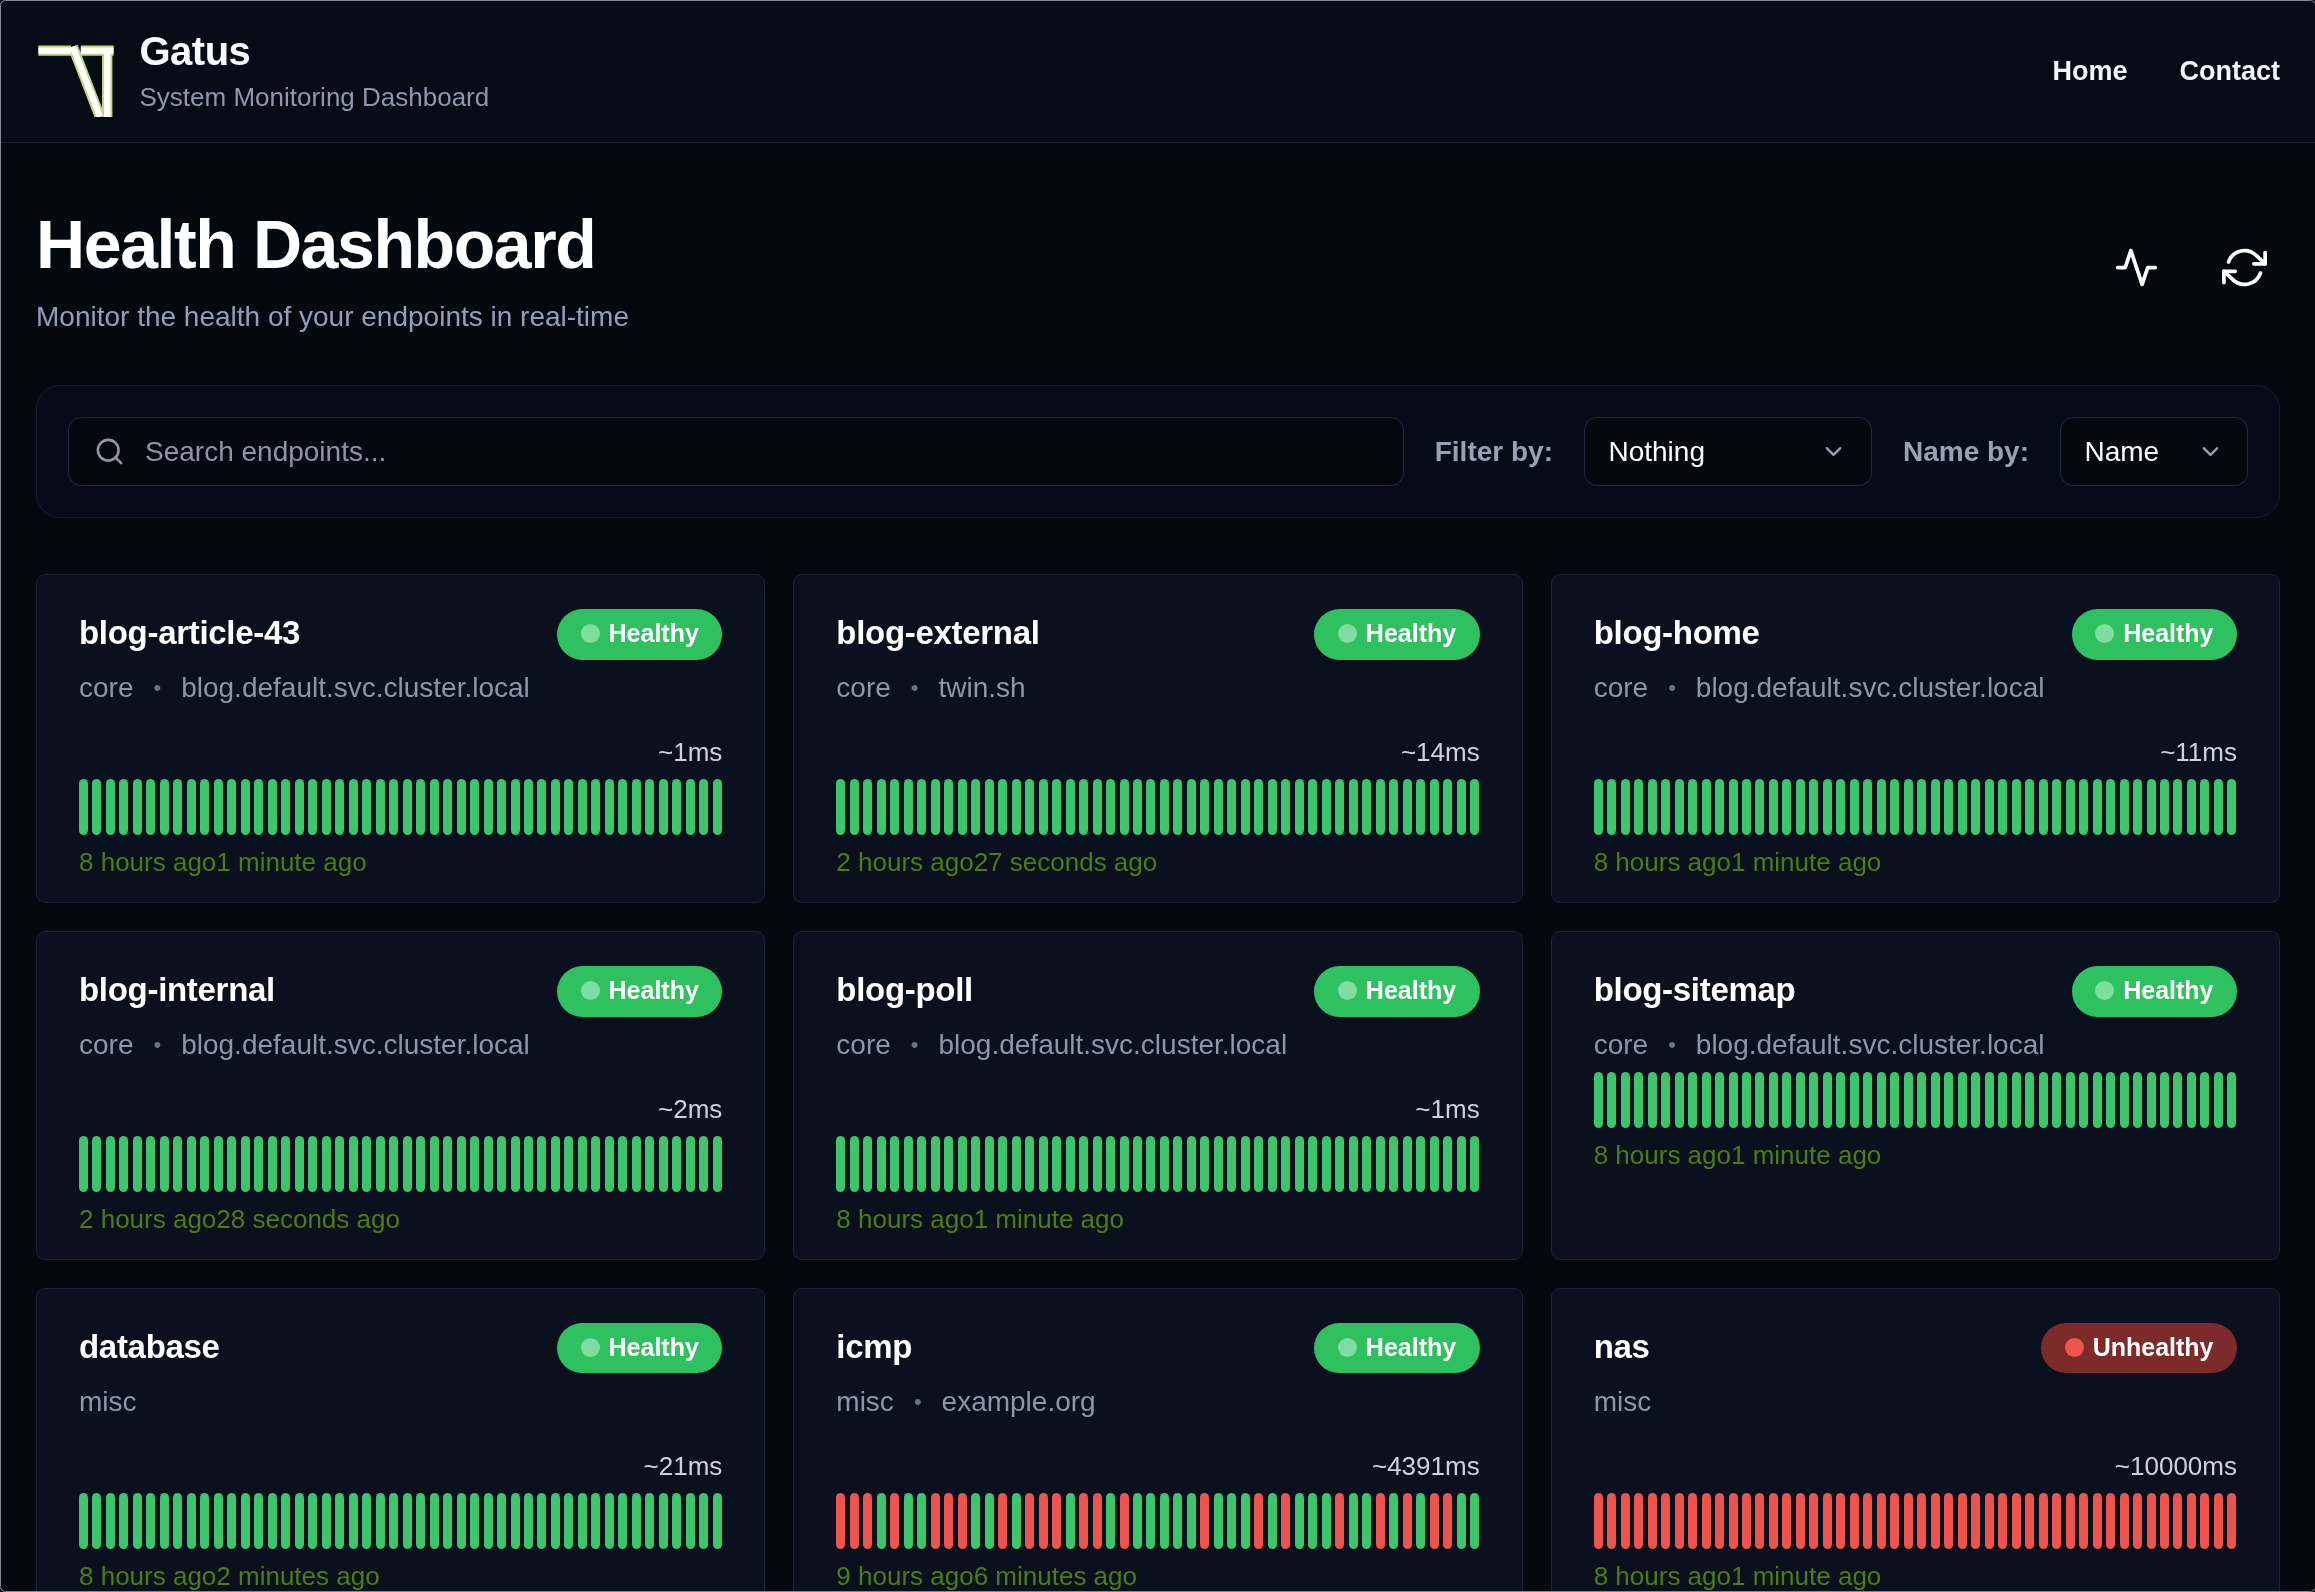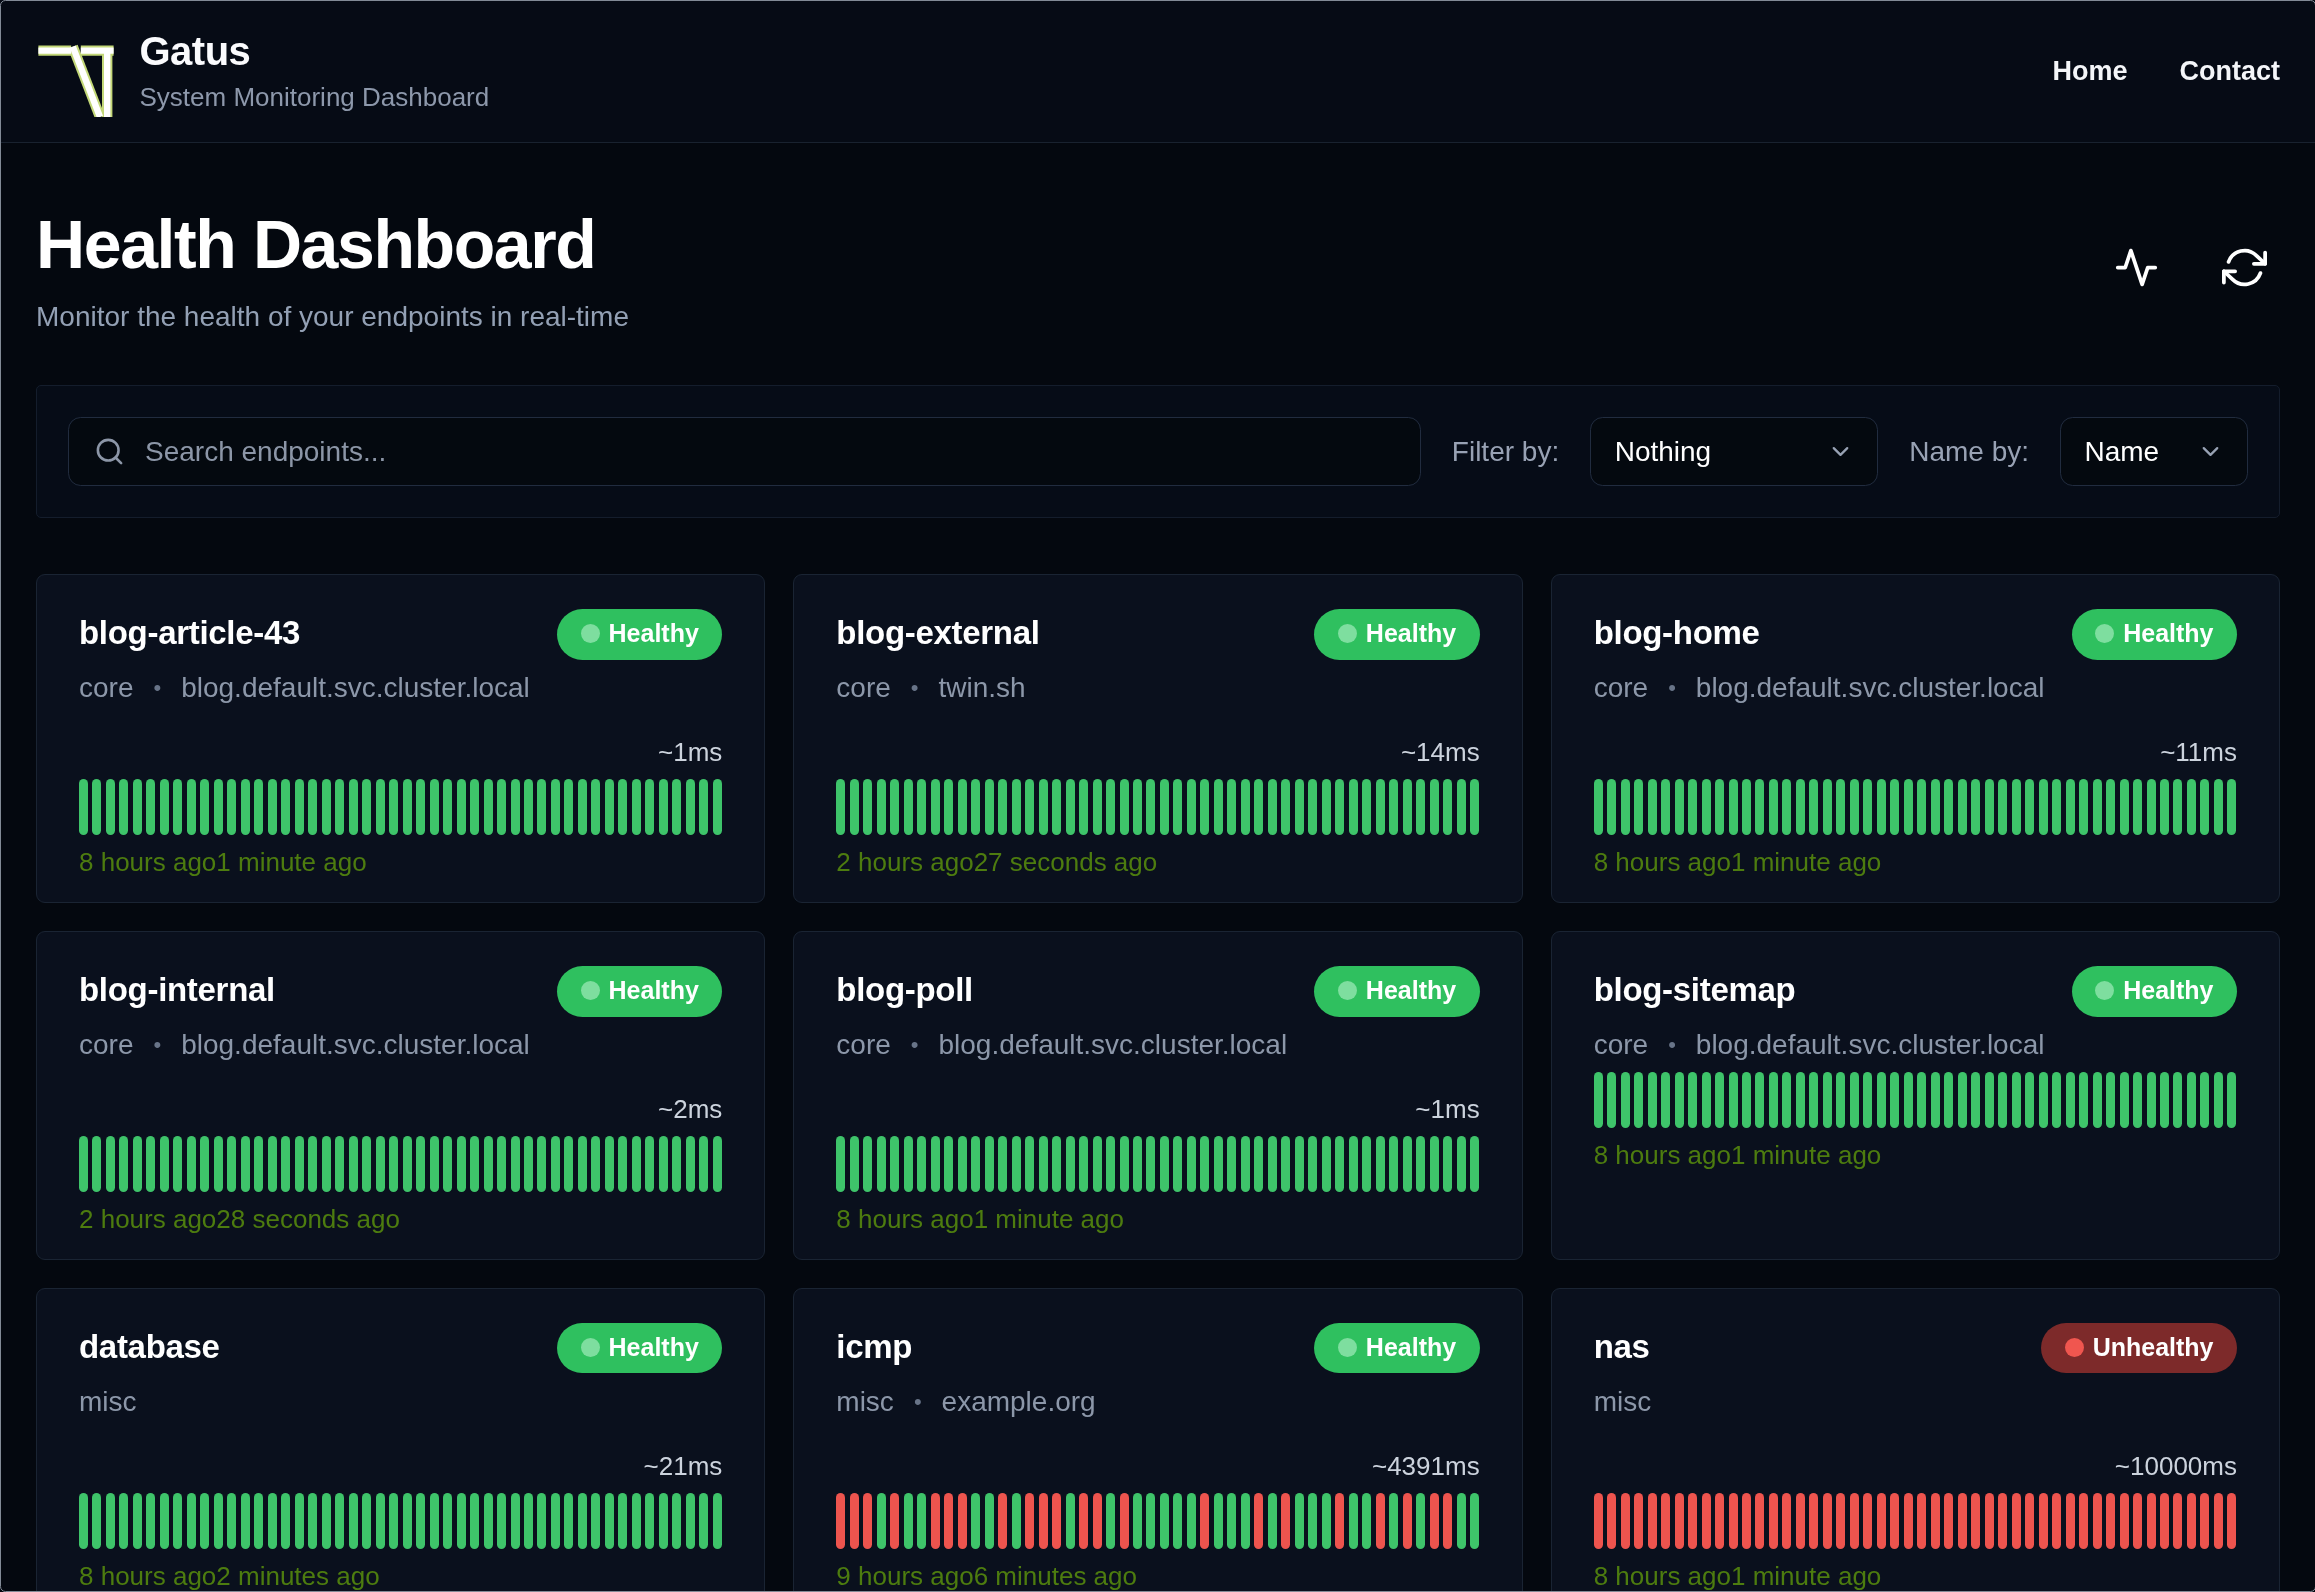--- a/index.html
+++ b/index.html
@@ -32,33 +32,33 @@
   .page-head { margin-top:62px; display:flex; justify-content:space-between; align-items:flex-start; }
   .page-title { font-size:68px; font-weight:700; letter-spacing:-1.4px; color:#ffffff; }
   .page-sub { margin-top:18px; font-size:28px; color:#93a0b4; }
   .head-icons { display:flex; gap:63px; margin-top:40px; margin-right:12.7px; }
   .icon-btn { background:none; border:none; cursor:pointer; width:45px; height:45px; color:#ffffff; }
   .icon-btn svg { width:100%; height:100%; }
 
   
   .controls {
     margin-top:52px; border:1.8px solid #141d2c; background:#060c17;
-    border-radius:5px; padding:31px; display:flex; align-items:center; gap:31px;
+    border-radius:24px; padding:31px; display:flex; align-items:center; gap:31px;
   }
   .search {
     flex:1; height:69px; border:1.8px solid #212c3f; border-radius:12.7px;
     background:#04090f; display:flex; align-items:center; padding:0 25px; gap:20px;
   }
   .search svg { width:31px; height:31px; color:#8c96a7; flex:0 0 auto; }
   .search input {
     flex:1; background:transparent; border:none; outline:none;
     color:#e8edf4; font-size:28px; font-family:inherit;
   }
   .search input::placeholder { color:#8c96a7; }
-  .ctl-label { font-size:28px; color:#98a2b4; white-space:nowrap; }
+  .ctl-label { font-size:28px; color:#98a2b4; white-space:nowrap;font-weight:bold; }
   .select {
     height:69px; border:1.8px solid #212c3f; border-radius:12.7px; background:#04090f;
     display:flex; align-items:center; justify-content:space-between;
     padding:0 23.5px; font-size:28px; color:#ffffff; cursor:pointer; white-space:nowrap;
   }
   .select svg { width:27px; height:27px; color:#98a2b4; margin-left:23.5px; }
   .select.filter { width:288px; }
   .select.sort { width:188px; }
 
   

